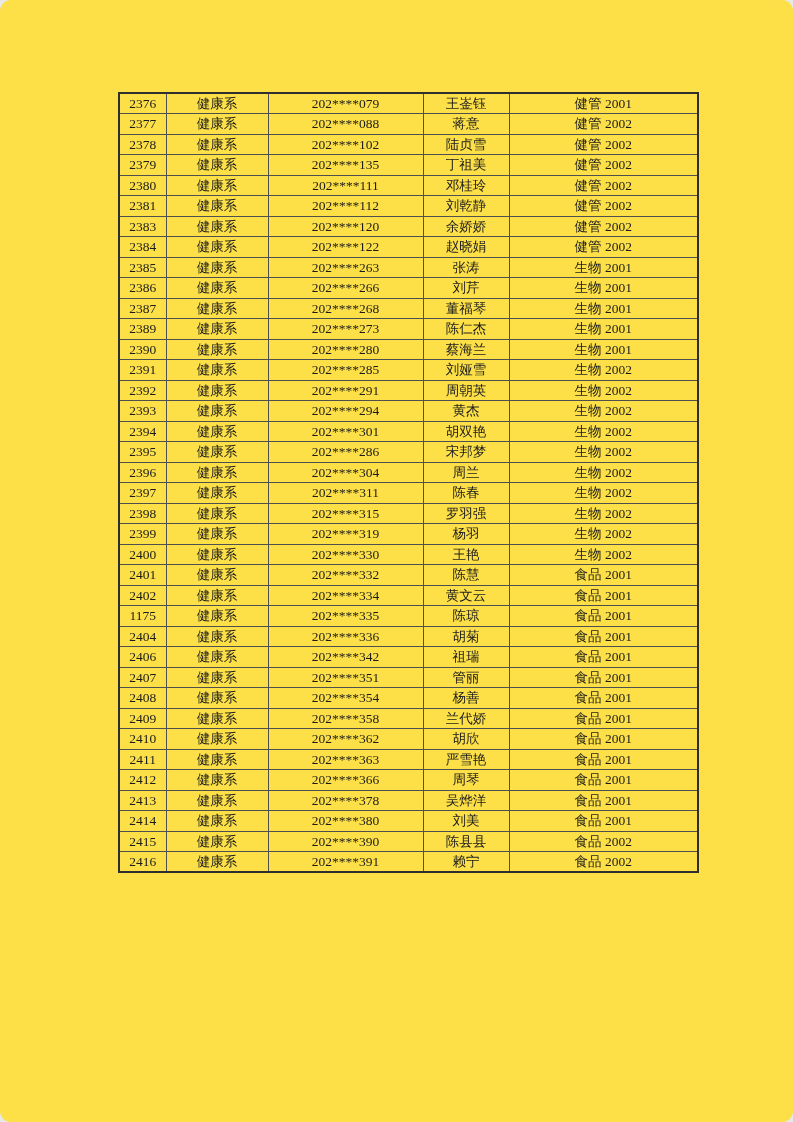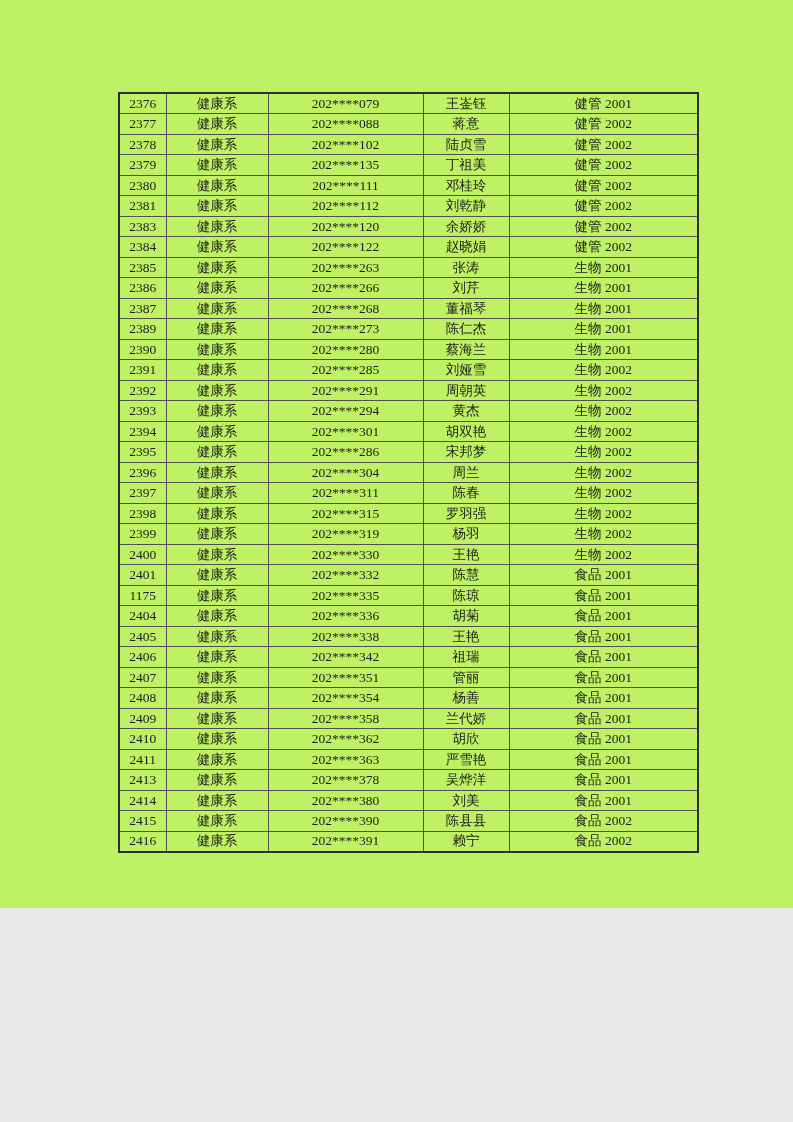--- a/index.html
+++ b/index.html
@@ -5,24 +5,25 @@
   * { margin: 0; padding: 0; box-sizing: border-box; }
 
   html, body {
     background: #e8e8e8;
     font-family: "Liberation Serif", "DejaVu Serif", serif;
   }
 
   .page {
     position: relative;
     width: 793px;
-    height: 908px;
+    height: 1122px;
     margin: 0 auto;
-    background: #bef264;
+    background: #fde047;
     overflow: hidden;
+    border-radius: 11px;
   }
 
   table.roster {
     position: absolute;
     left: 118px;
     top: 92px;
     width: 579px;
     border-collapse: collapse;
     table-layout: fixed;
     border: 2px solid #2f2f2f;
@@ -216,41 +217,41 @@
           <td>生物 2002</td>
         </tr>
         <tr>
           <td>2401</td>
           <td>健康系</td>
           <td>202****332</td>
           <td>陈慧</td>
           <td>食品 2001</td>
         </tr>
         <tr>
+          <td>2402</td>
+          <td>健康系</td>
+          <td>202****334</td>
+          <td>黄文云</td>
+          <td>食品 2001</td>
+        </tr>
+        <tr>
           <td>1175</td>
           <td>健康系</td>
           <td>202****335</td>
           <td>陈琼</td>
           <td>食品 2001</td>
         </tr>
         <tr>
           <td>2404</td>
           <td>健康系</td>
           <td>202****336</td>
           <td>胡菊</td>
           <td>食品 2001</td>
         </tr>
         <tr>
-          <td>2405</td>
-          <td>健康系</td>
-          <td>202****338</td>
-          <td>王艳</td>
-          <td>食品 2001</td>
-        </tr>
-        <tr>
           <td>2406</td>
           <td>健康系</td>
           <td>202****342</td>
           <td>祖瑞</td>
           <td>食品 2001</td>
         </tr>
         <tr>
           <td>2407</td>
           <td>健康系</td>
           <td>202****351</td>
@@ -276,20 +277,27 @@
           <td>健康系</td>
           <td>202****362</td>
           <td>胡欣</td>
           <td>食品 2001</td>
         </tr>
         <tr>
           <td>2411</td>
           <td>健康系</td>
           <td>202****363</td>
           <td>严雪艳</td>
+          <td>食品 2001</td>
+        </tr>
+        <tr>
+          <td>2412</td>
+          <td>健康系</td>
+          <td>202****366</td>
+          <td>周琴</td>
           <td>食品 2001</td>
         </tr>
         <tr>
           <td>2413</td>
           <td>健康系</td>
           <td>202****378</td>
           <td>吴烨洋</td>
           <td>食品 2001</td>
         </tr>
         <tr>

